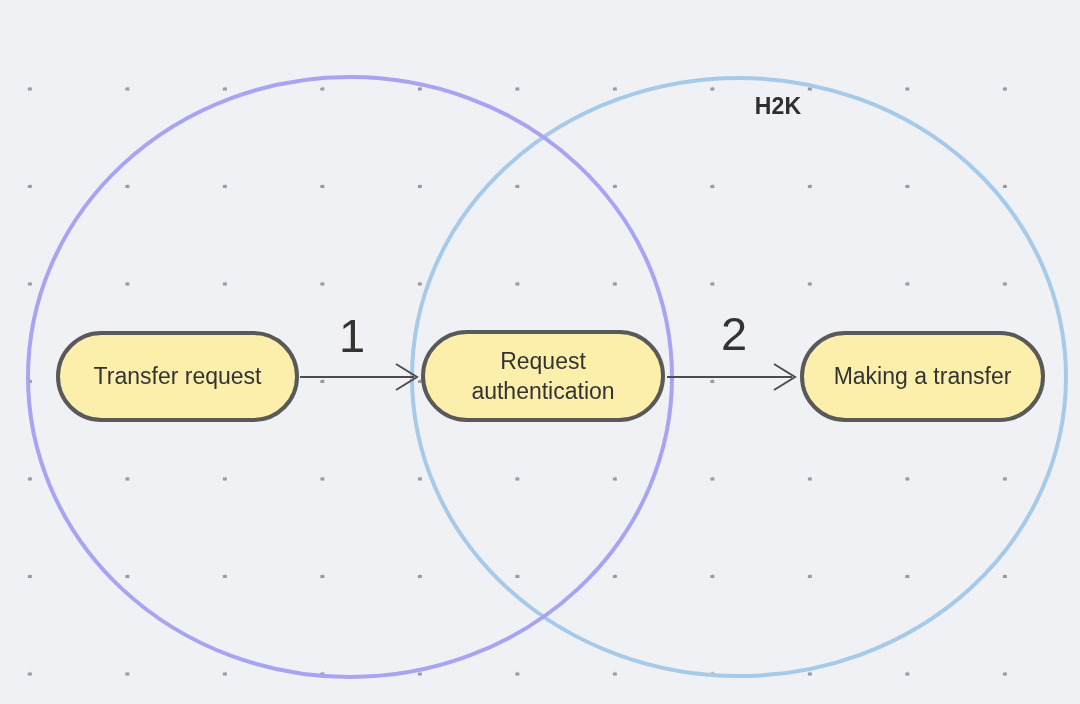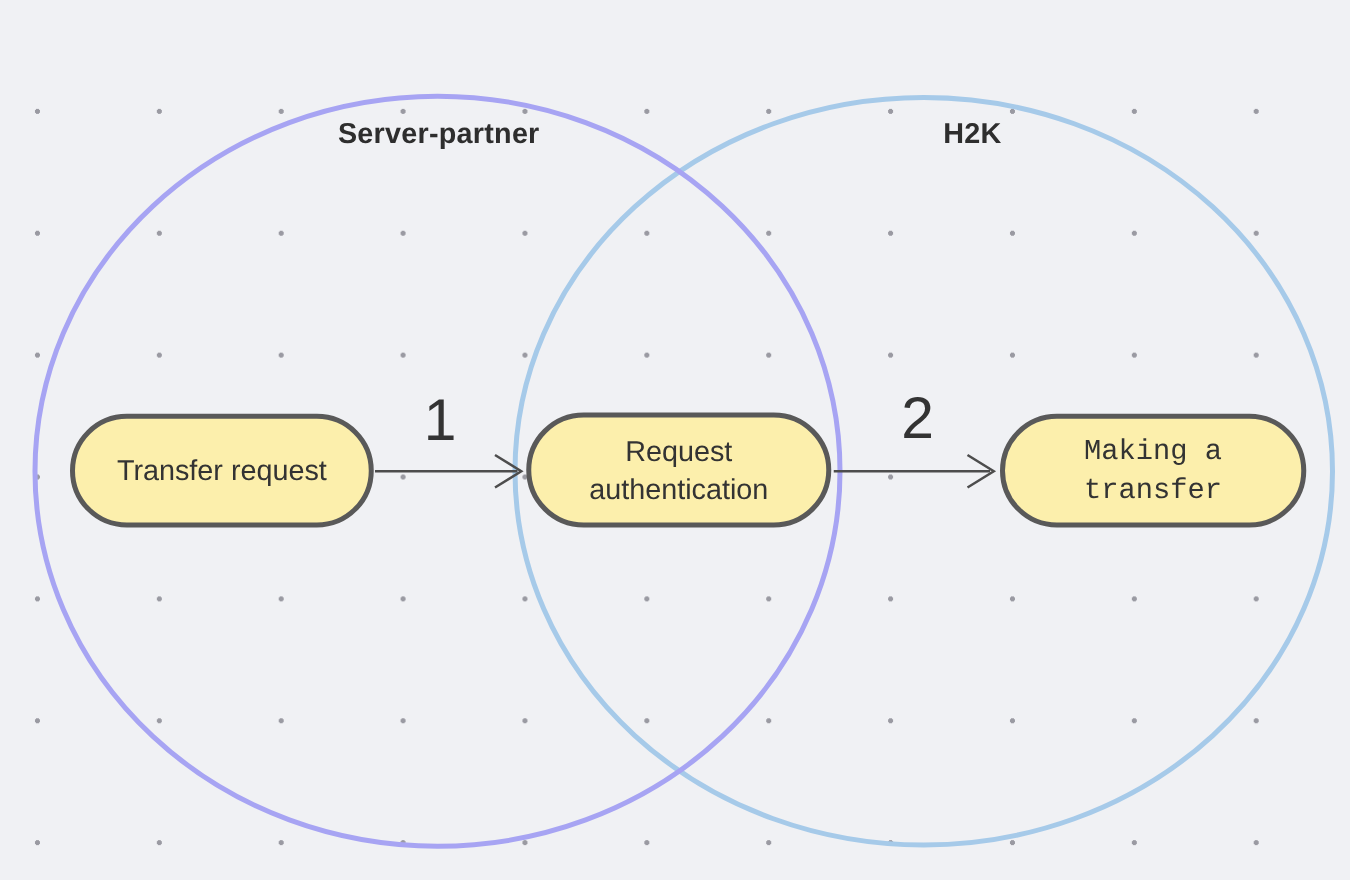--- a/index.html
+++ b/index.html
@@ -41,21 +41,21 @@
     align-items: center;
     justify-content: center;
     text-align: center;
     font-size: 23px;
     line-height: 1.32;
     color: #333333;
     padding: 0 12px;
   }
   .node.n1 { left: 56px;  top: 331px; width: 243px; height: 91px; }
   .node.n2 { left: 421px; top: 330px; width: 244px; height: 92px; }
-  .node.n3 { left: 800px; top: 331px; width: 245px; height: 91px; font-family: Liberation Mono, monospace; }
+  .node.n3 { left: 800px; top: 331px; width: 245px; height: 91px; }
   .edge-label {
     position: absolute;
     width: 60px;
     text-align: center;
     font-size: 47px;
     line-height: 1;
     color: #333333;
   }
   .edge-label.e1 { left: 322px; top: 312px; }
   .edge-label.e2 { left: 704px; top: 310px; }
@@ -75,21 +75,20 @@
       <line x1="300" y1="377" x2="414" y2="377"></line>
       <polyline points="396,364 417,377 396,390"></polyline>
     </g>
 
     <g stroke="#4d4d4d" stroke-width="2" fill="none">
       <line x1="667" y1="377" x2="792" y2="377"></line>
       <polyline points="774,364 795,377 774,390"></polyline>
     </g>
   </svg>
 
-  <div class="group-label server">Server-partner</div>
   <div class="group-label h2k">H2K</div>
 
   <div class="node n2">
     <span>Request authentication</span>
   </div>
 
   <div class="node n1">
     <span>Transfer request</span>
   </div>
 

